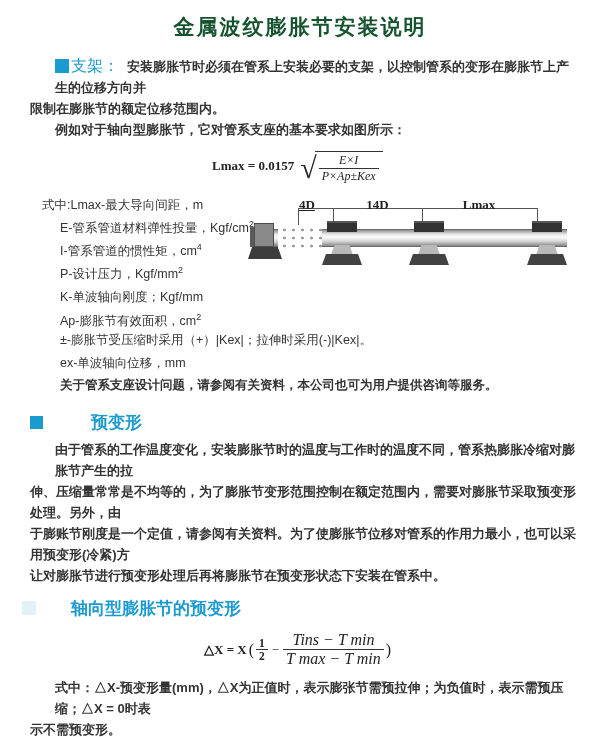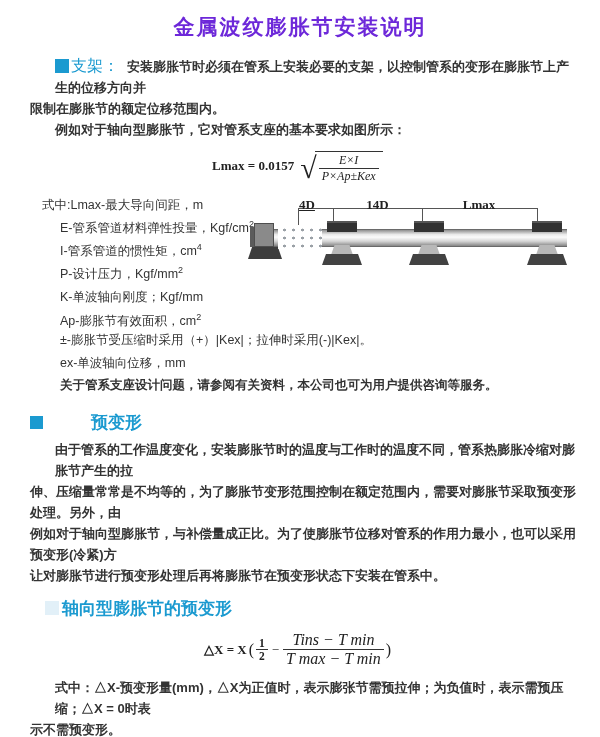--- a/index.html
+++ b/index.html
@@ -3,21 +3,21 @@
 <meta charset="utf-8">
 <style>
   html,body{margin:0;padding:0;}
   body{
     width:600px;height:737px;position:relative;overflow:hidden;
     background:#ffffff;color:#333;
     font-family:"Liberation Sans",sans-serif;
   }
   .page-title{
     padding-top:13px;text-align:center;
-    font-size:21px;font-weight:bold;color:#6d28d9;letter-spacing:2px;
+    font-size:21px;font-weight:bold;color:#14532d;letter-spacing:2px;
   }
   
   .para{font-size:13px;line-height:21px;color:#333;}
   .bold{font-weight:bold;}
   .semibold{font-weight:600;}
   .p-support{margin:14px 20px 0 30px;}
   .indent{padding-left:25px;}
   .marker-sq{display:inline-block;width:14px;height:14px;background:#1b9ad0;vertical-align:-2px;margin-right:2px;}
   .marker-sq.small{width:13px;height:13px;}
   .blue-inline-head{color:#1b9ad0;font-size:16px;font-weight:normal;margin-right:8px;}
@@ -54,21 +54,21 @@
   .clamp{position:absolute;left:7px;top:25px;width:30px;height:9px;background:#323232;border-top:2px solid #565656;}
   .saddle{position:absolute;left:11px;top:49px;width:22px;height:9px;background:#b8b8b8;
     clip-path:polygon(16% 0,84% 0,100% 100%,0 100%);border-bottom:1px solid #444;}
   .s-base{position:absolute;left:2px;top:58px;width:40px;height:11px;background:#424242;
     clip-path:polygon(10% 0,90% 0,100% 100%,0 100%);}
   .anchor-block{position:absolute;left:6px;top:27px;width:18px;height:22px;background:#8a8a8a;border:1px solid #4e4e4e;}
   .anchor-base{position:absolute;left:0px;top:51px;width:34px;height:12px;background:#3d3d3d;
     clip-path:polygon(12% 0,88% 0,100% 100%,0 100%);}
   
   .p-pre{margin:5px 18px 0 30px;}
-  .axial-head-row{margin:11px 0 0 45px;display:flex;align-items:center;}
+  .axial-head-row{margin:11px 0 0 22px;display:flex;align-items:center;gap:32px;}
   .ghost-sq{display:inline-block;width:14px;height:14px;background:#e2f0f8;margin-right:3px;}
   .f-axial{margin:13px 0 0 204px;height:34px;font-size:13px;font-weight:bold;}
   .f-axial .frac{font-weight:bold;font-size:11.5px;}
   .f-axial .frac2{font-weight:normal;font-style:italic;font-size:16px;}
   .f-axial .paren{font-size:16px;font-weight:normal;margin:0 2px;}
   .f-axial .op{margin:0 4px;font-weight:normal;}
   .p-explain{margin:10px 18px 0 30px;}
 </style>
 </head>
 <body>
@@ -143,21 +143,21 @@
   </div>
 </div>
 
 <div class="sec-head-row">
   <span class="marker-sq small"></span>
     <span class="blue-section-head">预变形</span>
 </div>
 <div class="para semibold p-pre">
   <div class="indent">由于管系的工作温度变化，安装膨胀节时的温度与工作时的温度不同，管系热膨胀冷缩对膨胀节产生的拉</div>
   <div>伸、压缩量常常是不均等的，为了膨胀节变形范围控制在额定范围内，需要对膨胀节采取预变形处理。另外，由</div>
-  <div>例如对于轴向型膨胀节，与补偿量成正比。为了使膨胀节位移对管系的作用力最小，也可以采用预变形(冷紧)方</div>
+  <div>于膨账节刚度是一个定值，请参阅有关资料。为了使膨胀节位移对管系的作用力最小，也可以采用预变形(冷紧)方</div>
   <div>让对膨胀节进行预变形处理后再将膨胀节在预变形状态下安装在管系中。</div>
 </div>
 
 <div class="axial-head-row">
   <span class="ghost-sq"></span>
     <span class="blue-section-head">轴向型膨胀节的预变形</span>
 </div>
 
 <div class="formula f-axial">
   <span>△X = X</span>

